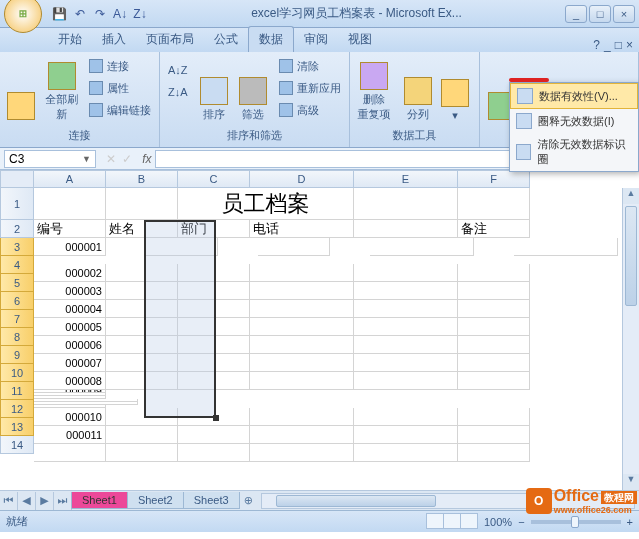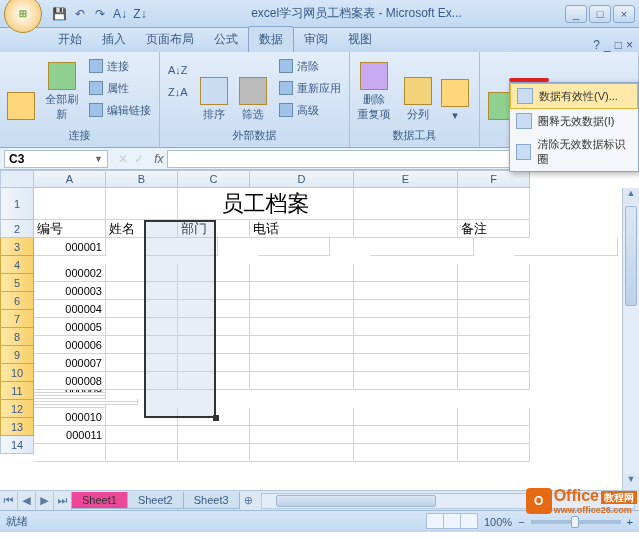--- a/index.html
+++ b/index.html
@@ -33,21 +33,21 @@
 
 
 .dropdown { position: absolute; right: 0; top: 30px; background: #f4f6f9; border: 1px solid #8ba8cc; box-shadow: 2px 2px 6px rgba(0,0,0,.3); width: 130px; z-index: 20; }
 .dropdown-item { display: flex; align-items: center; gap: 6px; padding: 4px 6px; font-size: 11px; color: #333; }
 .dropdown-item.hl { background: #ffe9a8; border: 1px solid #e2b43a; }
 .dropdown-item .ico { width: 16px; height: 16px; background: #c9dcf2; border:1px solid #8ba8cc; }
 .red-under { position:absolute; top:26px; right:90px; width:40px; height:4px; background:#d22; border-radius:2px; z-index:21; }
 
 
 .formula-row { height: 22px; display: flex; align-items: center; border-bottom: 1px solid #a8c0dc; background: #e9f1fa; font-size: 12px; }
-.name-box { width: 104px; border: 1px solid #a8c0dc; background: #fff; margin: 2px 4px; padding: 1px 4px; display:flex; align-items:center; justify-content:space-between;font-weight:bold; }
+.name-box { width: 92px; border: 1px solid #a8c0dc; background: #fff; margin: 2px 4px; padding: 1px 4px; display:flex; align-items:center; justify-content:space-between; }
 .name-box .dd { color:#666; font-size:9px; }
 .fx-btns { display: flex; gap: 6px; padding: 0 6px; color: #888; }
 .fx-label { font-style: italic; color: #666; padding: 0 4px; }
 .fx-input { flex: 1; background: #fff; border: 1px solid #a8c0dc; height: 18px; margin-right: 4px; }
 .fx-expand { width:14px; color:#666; text-align:center; }
 
 
 .grid-area { position: relative; height: 320px; overflow: hidden; background:#fff; }
 .corner { position:absolute; left:0; top:0; width:34px; height:18px; background:#e4ecf7; border:1px solid #b5c8de; }
 .col-headers { position:absolute; left:34px; top:0; height:18px; display:flex; }
@@ -180,21 +180,21 @@
         <div class="small-btn">
             <span class="ico"></span>
             <span>重新应用</span>
           </div>
         <div class="small-btn">
             <span class="ico"></span>
             <span>高级</span>
           </div>
       </div>
     </div>
-    <div class="group-label">外部数据</div>
+    <div class="group-label">排序和筛选</div>
   </div>
 
   <div class="group" style="width:130px">
     <div class="group-body">
       <div class="big-btn" style="width:44px">
         <div class="ico" style="background:#c9a8f2"></div>
         <span style="white-space:pre-line">删除
 重复项</span>
       </div>
       <div class="big-btn" style="width:40px">

